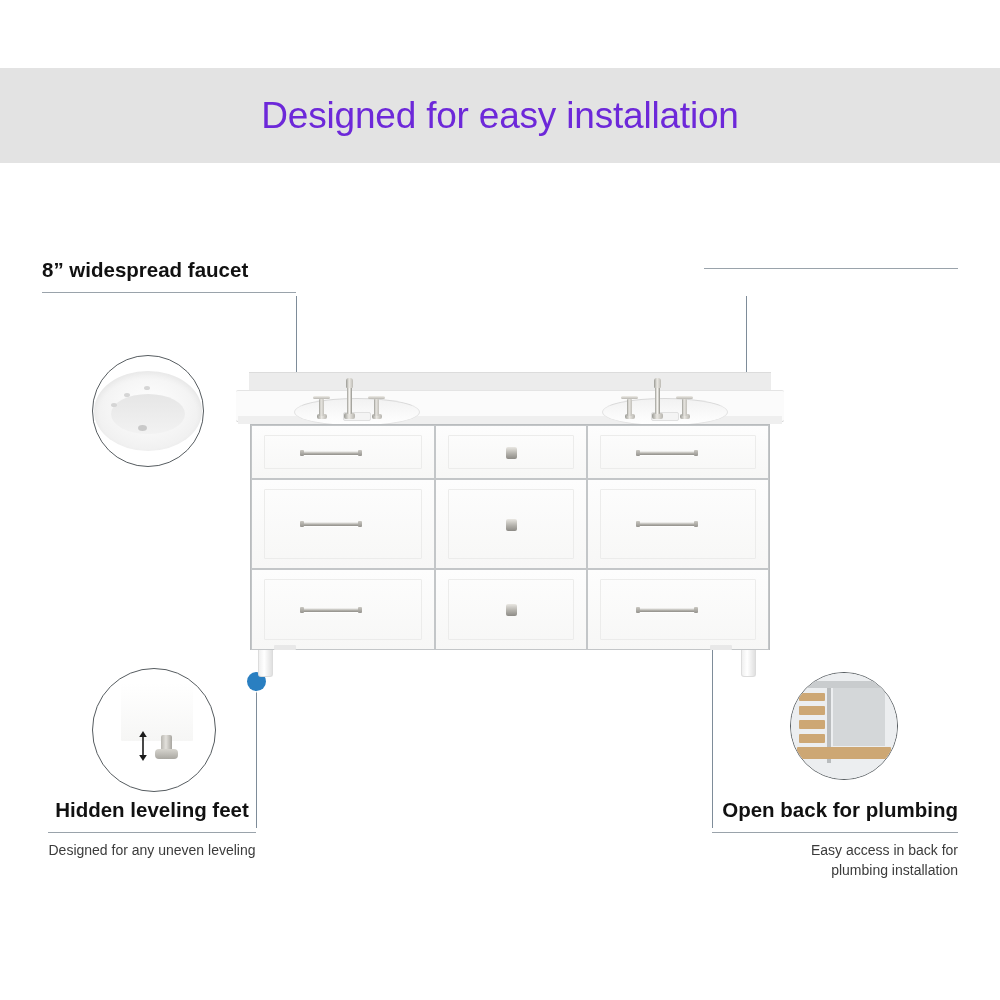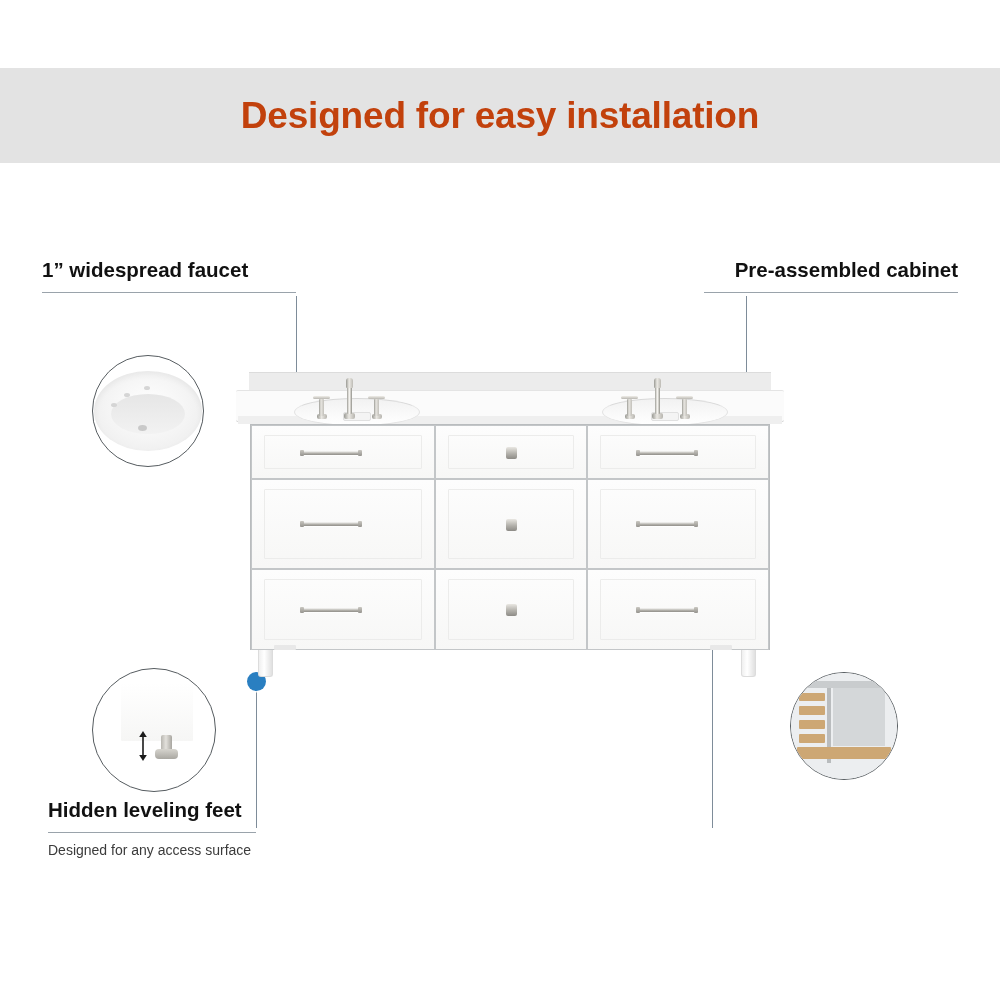--- a/index.html
+++ b/index.html
@@ -29,22 +29,22 @@
     top: 68px;
     width: 1000px;
     height: 95px;
     background: #e3e3e3;
     display: flex;
     align-items: center;
     justify-content: center;
   }
   .header-title {
     font-size: 37px;
-    font-weight: bold;
-    color: #c2410c;
+    font-weight: normal;
+    color: #6d28d9;
     letter-spacing: -0.2px;
     line-height: 1;
   }
 
   
   .callout { position: absolute; }
   .callout-title {
     font-size: 20.5px;
     font-weight: bold;
     color: #111111;
@@ -311,62 +311,67 @@
 </head>
 <body>
 
 <div id="page">
 
   <div class="header-band">
     <div class="header-title">Designed for easy installation</div>
   </div>
 
   <div class="callout" style="left:42px; top:258px; width:254px;">
-    <div class="callout-title">1” widespread faucet</div>
+    <div class="callout-title">8” widespread faucet</div>
     <div class="callout-rule" style="margin-top:10px;"></div>
   </div>
   <div class="leader-v" style="left:296px; top:296px; height:92px;"></div>
   <div class="dot" style="left:287px; top:381px;"></div>
 
   <div class="inset" style="left:92px; top:355px; width:110px; height:110px;">
     <div class="sink-art">
       <div class="sink-art-basin"></div>
       <div class="hole" style="left:30px; top:22px;"></div>
       <div class="hole" style="left:50px; top:15px;"></div>
       <div class="hole" style="left:17px; top:32px;"></div>
       <div class="hole" style="left:44px; top:54px; width:9px; height:6px; background:#c9c9c9;"></div>
     </div>
   </div>
 
   <div class="callout align-right" style="left:704px; top:258px; width:254px;">
-    <div class="callout-title">Pre-assembled cabinet</div>
     <div class="callout-rule" style="margin-top:10px;"></div>
   </div>
   <div class="leader-v" style="left:746px; top:296px; height:168px;"></div>
   <div class="dot" style="left:737px; top:452px;"></div>
 
-  <div class="callout" style="left:48px; top:798px; width:208px;">
+  <div class="callout" style="left:48px; top:798px; width:208px;text-align:center;">
     <div class="callout-title">Hidden leveling feet</div>
     <div class="callout-rule" style="margin-top:10px;"></div>
-    <div class="callout-sub" style="white-space:nowrap;">Designed for any access surface</div>
+    <div class="callout-sub" style="white-space:nowrap;">Designed for any uneven leveling</div>
   </div>
   <div class="leader-v" style="left:256px; top:686px; height:142px;"></div>
   <div class="dot" style="left:247px; top:672px;"></div>
 
   <div class="inset" style="left:92px; top:668px; width:122px; height:122px;">
     <div class="foot-art-cab"></div>
     <div class="foot-art-leg"></div>
     <div class="foot-art-pad"></div>
     <svg class="arrow-col" viewBox="0 0 12 30">
       <line x1="6" y1="4" x2="6" y2="26" stroke="#1b1b1b" stroke-width="1.6"></line>
       <polygon points="6,0 2.2,6 9.8,6" fill="#1b1b1b"></polygon>
       <polygon points="6,30 2.2,24 9.8,24" fill="#1b1b1b"></polygon>
     </svg>
   </div>
 
+  <div class="callout align-right" style="left:712px; top:798px; width:246px;">
+    <div class="callout-title">Open back for plumbing</div>
+    <div class="callout-rule" style="margin-top:10px;"></div>
+    <div class="callout-sub">Easy access in back for
+plumbing installation</div>
+  </div>
   <div class="leader-v" style="left:712px; top:628px; height:200px;"></div>
   <div class="dot" style="left:703px; top:612px;"></div>
 
   <div class="inset" style="left:790px; top:672px; width:106px; height:106px;">
     <div class="plumb-art">
       <div class="plumb-panel" style="left:0; top:8px; width:106px; height:7px; background:#c9ccce;"></div>
       <div class="plumb-panel" style="left:42px; top:15px; width:52px; height:58px; background:#d4d7d9;"></div>
       <div class="plumb-panel" style="left:36px; top:15px; width:4px; height:75px; background:#b9bcbe;"></div>
       <div class="plumb-wood" style="left:8px; top:20px; width:26px; height:8px;"></div>
       <div class="plumb-wood" style="left:8px; top:33px; width:26px; height:9px;"></div>

